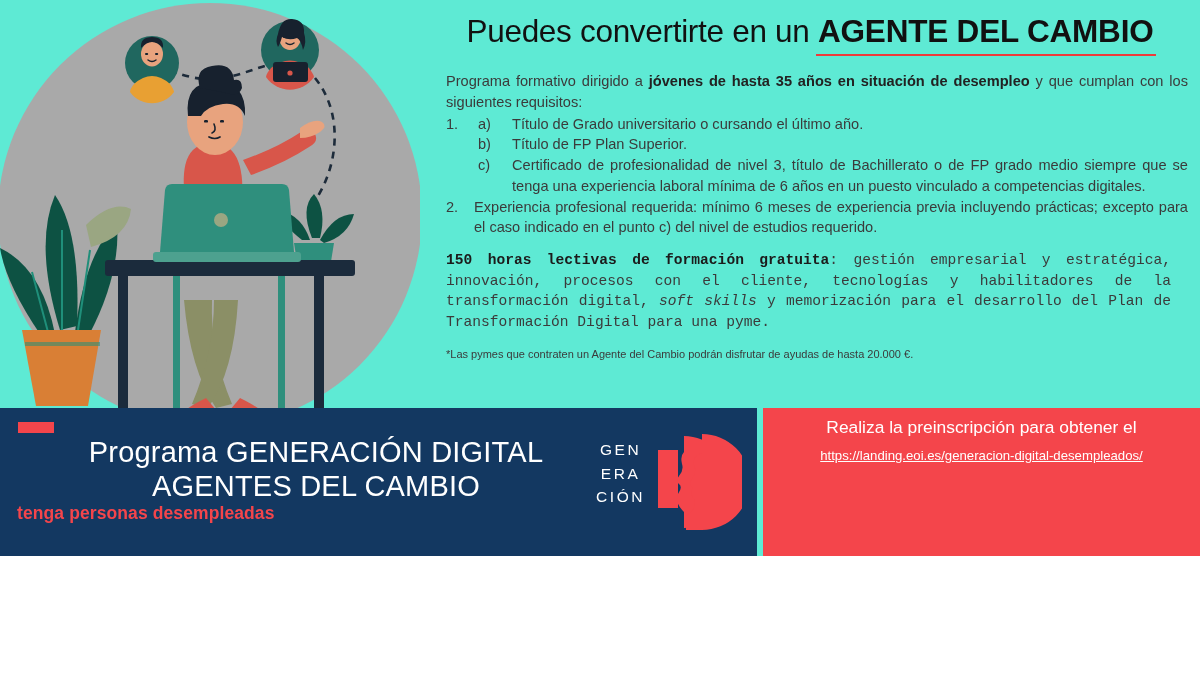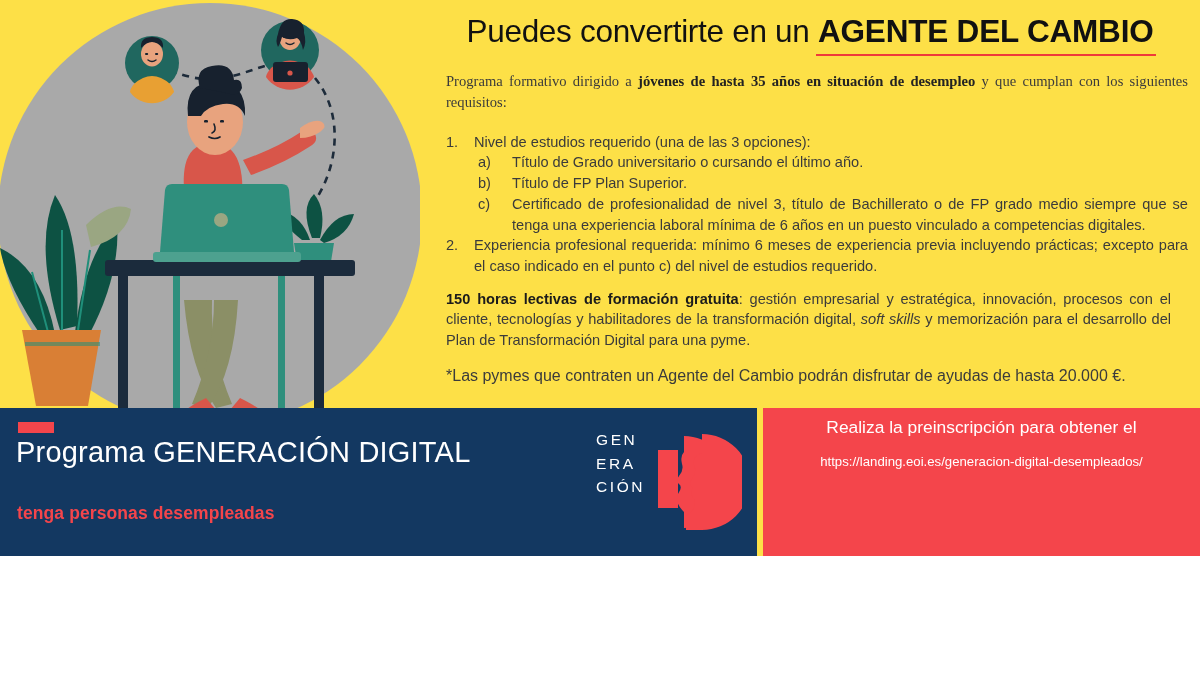--- a/index.html
+++ b/index.html
@@ -1,68 +1,68 @@
 <!DOCTYPE html>
 <html><head>
 <meta charset="utf-8">
 <style>
   html,body{margin:0;padding:0;}
   body{
     width:1200px;height:675px;overflow:hidden;background:#ffffff;
     font-family:"Liberation Sans","DejaVu Sans",sans-serif;
     -webkit-font-smoothing:antialiased;
   }
-  .poster{position:relative;width:1200px;height:675px;background:#fde047;}
+  .poster{position:relative;width:1200px;height:675px;background:#5eead4;}
 
   
   .illus{position:absolute;left:0;top:0;width:420px;height:410px;overflow:hidden;}
   .illus svg{display:block;}
 
   
   .content{position:absolute;left:432px;top:14px;width:756px;height:390px;}
   .headline{
     font-size:31.5px;line-height:1.12;color:#111;letter-spacing:-0.3px;
     text-align:center;white-space:nowrap;font-weight:400;
   }
   .headline .strong{font-weight:700;position:relative;letter-spacing:-0.2px;}
   .headline .strong:after{
     content:"";position:absolute;left:-2px;right:-2px;bottom:-7px;height:2.5px;background:#ef3a3a;
   }
   .body{margin-top:22px;color:#3b3b3b;font-size:14.6px;line-height:1.42;}
-  .p-intro{text-align:justify;margin:0 0 19px 14px;font-family:Liberation Serif, serif;}
+  .p-intro{text-align:justify;margin:0 0 1px 14px;}
   .p-intro b{color:#222;}
   ol.lvl1{margin:0;padding:0;list-style:none;}
   ol.lvl1>li{position:relative;padding-left:42px;margin-bottom:0px;text-align:justify;}
   ol.lvl1>li>.mark{position:absolute;left:14px;top:0;width:26px;}
   ol.lvl2{margin:0;padding:0;list-style:none;}
   ol.lvl2>li{position:relative;padding-left:38px;text-align:justify;}
   ol.lvl2>li>.mark{position:absolute;left:4px;top:0;width:30px;}
-  .p-hours{margin:12px 17px 0 14px;text-align:justify;}
+  .p-hours{margin:12px 17px 0 14px;text-align:justify;font-family:Liberation Mono, monospace;}
   .p-hours b{color:#1b1b1b;}
   .p-hours i{font-style:italic;}
-  .p-note{margin:14px 0 0 14px;font-size:16px;color:#3b3b3b;}
+  .p-note{margin:14px 0 0 14px;font-size:11px;color:#3b3b3b;}
 
   
   .banner{position:absolute;left:0;top:408px;width:1200px;height:148px;}
-  .banner-blue{position:absolute;left:0;top:0;width:757px;height:148px;background:#133861;}
+  .banner-blue{position:absolute;left:0;top:0;width:757px;height:148px;background:#133861;text-align:center;}
   .redtick{position:absolute;left:18px;top:14px;width:36px;height:11px;background:#f4454b;}
   .b-title{
     position:absolute;left:16px;top:28px;width:600px;color:#ffffff;
     font-size:29px;line-height:1.16;font-weight:300;letter-spacing:.2px;
   }
   .b-title .lt{font-weight:300;}
   .b-sub{
     position:absolute;left:17px;top:95px;color:#f4454b;font-size:17.5px;font-weight:700;letter-spacing:.1px;
   }
   .gend{position:absolute;left:596px;top:18px;width:140px;height:112px;}
-  .gend-txt{position:absolute;left:0;top:2px;color:#fff;font-size:15.5px;line-height:1.52;letter-spacing:2.6px;font-weight:400;}
+  .gend-txt{position:absolute;left:0;top:12px;color:#fff;font-size:15.5px;line-height:1.52;letter-spacing:2.6px;font-weight:400;}
   .banner-red{position:absolute;left:763px;top:0;width:437px;height:148px;background:#f4454b;}
   .r-line{color:#fff;text-align:center;font-size:17.4px;line-height:1.30;}
   .r-block{padding:8px 10px 0 10px;}
-  .r-url{margin-top:15px;text-align:center;color:#fff;font-size:13.2px;}
+  .r-url{margin-top:9px;text-align:center;color:#fff;font-size:13.2px;text-decoration:underline;}
 
   
   .footer{position:absolute;left:0;top:556px;width:1200px;height:119px;background:#fff;}
 </style>
 </head>
 <body>
 
 <div class="poster">
 
   <div class="illus">
@@ -147,21 +147,20 @@
       <span>Puedes convertirte en un </span><span class="strong">AGENTE DEL CAMBIO</span>
     </div>
 
     <div class="body">
 
       <p class="p-intro"><span>Programa formativo dirigido a </span><b>jóvenes de hasta 35 años en situación de desempleo</b><span> y que cumplan con los siguientes requisitos:</span></p>
 
       <ol class="lvl1">
         <li>
           <span class="mark">1.</span>
-          <span>Nivel de estudios requerido (una de las 3 opciones):</span>
           <ol class="lvl2">
             <li>
               <span class="mark">a)</span>
               <span>Título de Grado universitario o cursando el último año.</span>
             </li>
             <li>
               <span class="mark">b)</span>
               <span>Título de FP Plan Superior.</span>
             </li>
             <li>
@@ -181,20 +180,21 @@
       <p class="p-note">*Las pymes que contraten un Agente del Cambio podrán disfrutar de ayudas de hasta 20.000 €.</p>
     </div>
   </div>
 
   <div class="banner">
 
     <div class="banner-blue">
       <div class="redtick"></div>
       <div class="b-title">
         <div class="lt">Programa GENERACIÓN DIGITAL</div>
+        <div class="lt">AGENTES DEL CAMBIO</div>
       </div>
       <div class="b-sub">tenga personas desempleadas</div>
 
       <div class="gend">
         <div class="gend-txt">
           <div>GEN</div>
           <div>ERA</div>
           <div>CIÓN</div>
         </div>
         <svg width="84" height="100" viewBox="0 0 84 100" style="position:absolute;left:62px;top:6px;">

